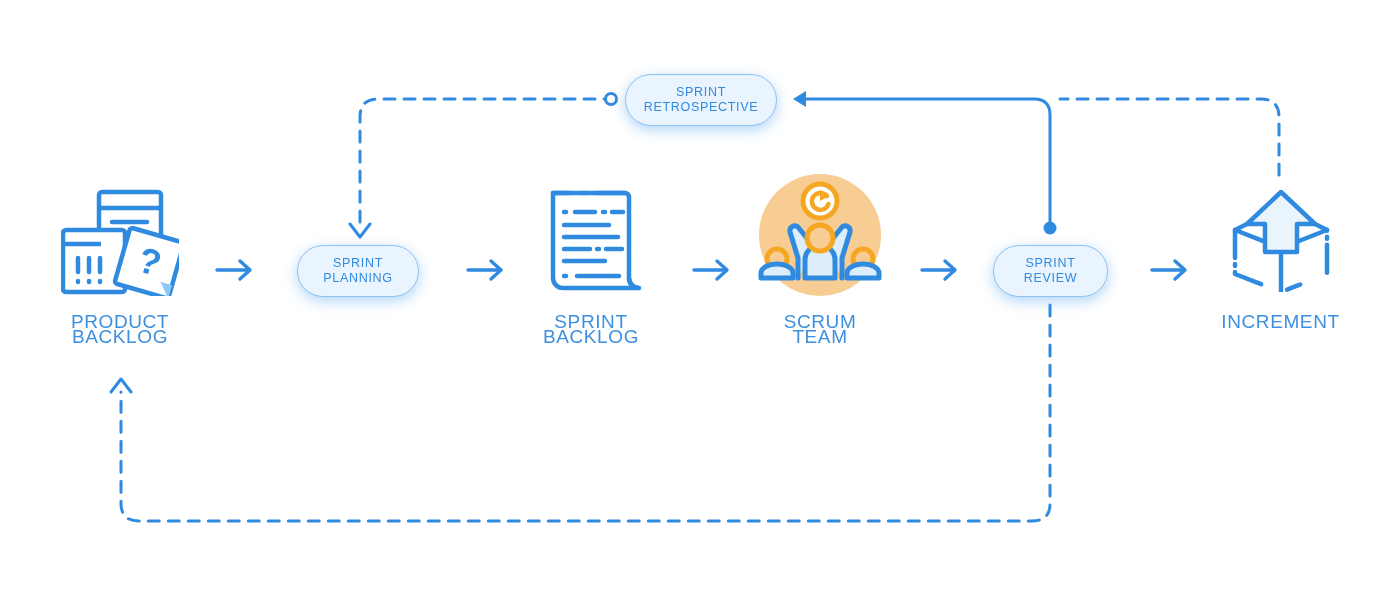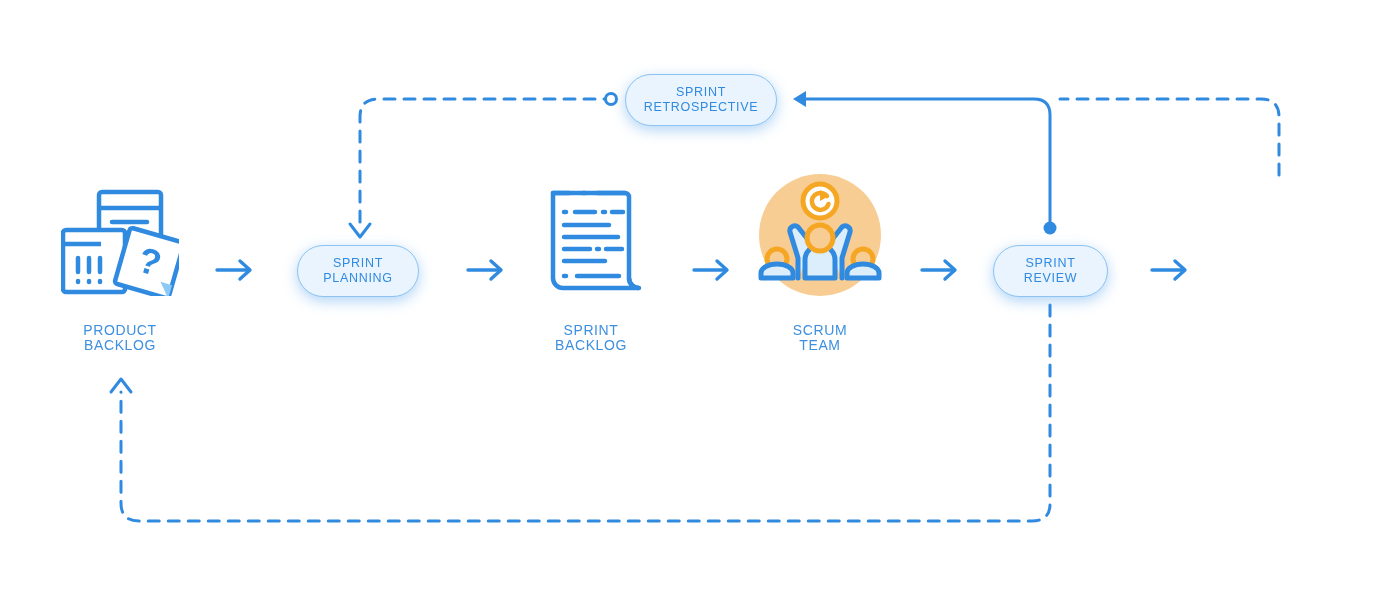--- a/index.html
+++ b/index.html
@@ -27,24 +27,24 @@
   .node {
     position: absolute;
     display: flex;
     flex-direction: column;
     align-items: center;
   }
   .icon-box {
     display: block;
   }
   .caption {
-    margin-top: 23px;
+    margin-top: 14px;
     text-align: center;
     color: #3d8fe0;
-    font-size: 14px;
+    font-size: 19px;
     letter-spacing: 0.6px;
     line-height: 15px;
     font-weight: 400;
     white-space: pre-line;
   }
   .pill {
     position: absolute;
     display: flex;
     align-items: center;
     justify-content: center;
@@ -198,20 +198,37 @@
         <path d="M11 104 V99 a16 9 0 0 1 32 0 V104 Z" fill="#dceefc" stroke="#2f8ae0" stroke-width="5" stroke-linejoin="round"></path>
 
         <circle cx="113" cy="85" r="10" fill="#f8cd93" stroke="#f5a623" stroke-width="5"></circle>
         <path d="M97 104 V99 a16 9 0 0 1 32 0 V104 Z" fill="#dceefc" stroke="#2f8ae0" stroke-width="5" stroke-linejoin="round"></path>
       </svg>
     </span>
     <div class="caption">SCRUM
 TEAM</div>
   </div>
 
+  <div class="node" style="left:1218px; top:190px; width:125px;">
+    <span class="icon-box">
+      <svg width="112" height="106" viewBox="0 0 112 106">
+
+        <path d="M10 40 V84 L56 102 L102 84 V40" fill="#ffffff" stroke="#2f8ae0" stroke-width="4.5" stroke-linejoin="round" stroke-linecap="round" stroke-dasharray="28 6 2 6 30"></path>
+        <path d="M56 58 V102" stroke="#2f8ae0" stroke-width="4.5" stroke-linejoin="round"></path>
+        <path d="M56 58 L102 40" stroke="#2f8ae0" stroke-width="4.5" stroke-linejoin="round"></path>
+        <path d="M56 58 L10 40" stroke="#2f8ae0" stroke-width="4.5" stroke-linejoin="round"></path>
+
+        <path d="M10 40 L42 24" stroke="#2f8ae0" stroke-width="4.5" stroke-linecap="round"></path>
+        <path d="M102 40 L72 25" stroke="#2f8ae0" stroke-width="4.5" stroke-linecap="round"></path>
+
+        <path d="M56 2 L90 34 H72 V62 H40 V34 H22 Z" fill="#e9f4fd" stroke="#2f8ae0" stroke-width="4.5" stroke-linejoin="round"></path>
+      </svg>
+    </span>
+    <div class="caption">INCREMENT</div>
+  </div>
 
   <div class="pill pill-planning">
     <span>SPRINT
 PLANNING</span>
   </div>
 
   <div class="pill pill-review">
     <span>SPRINT
 REVIEW</span>
   </div>

